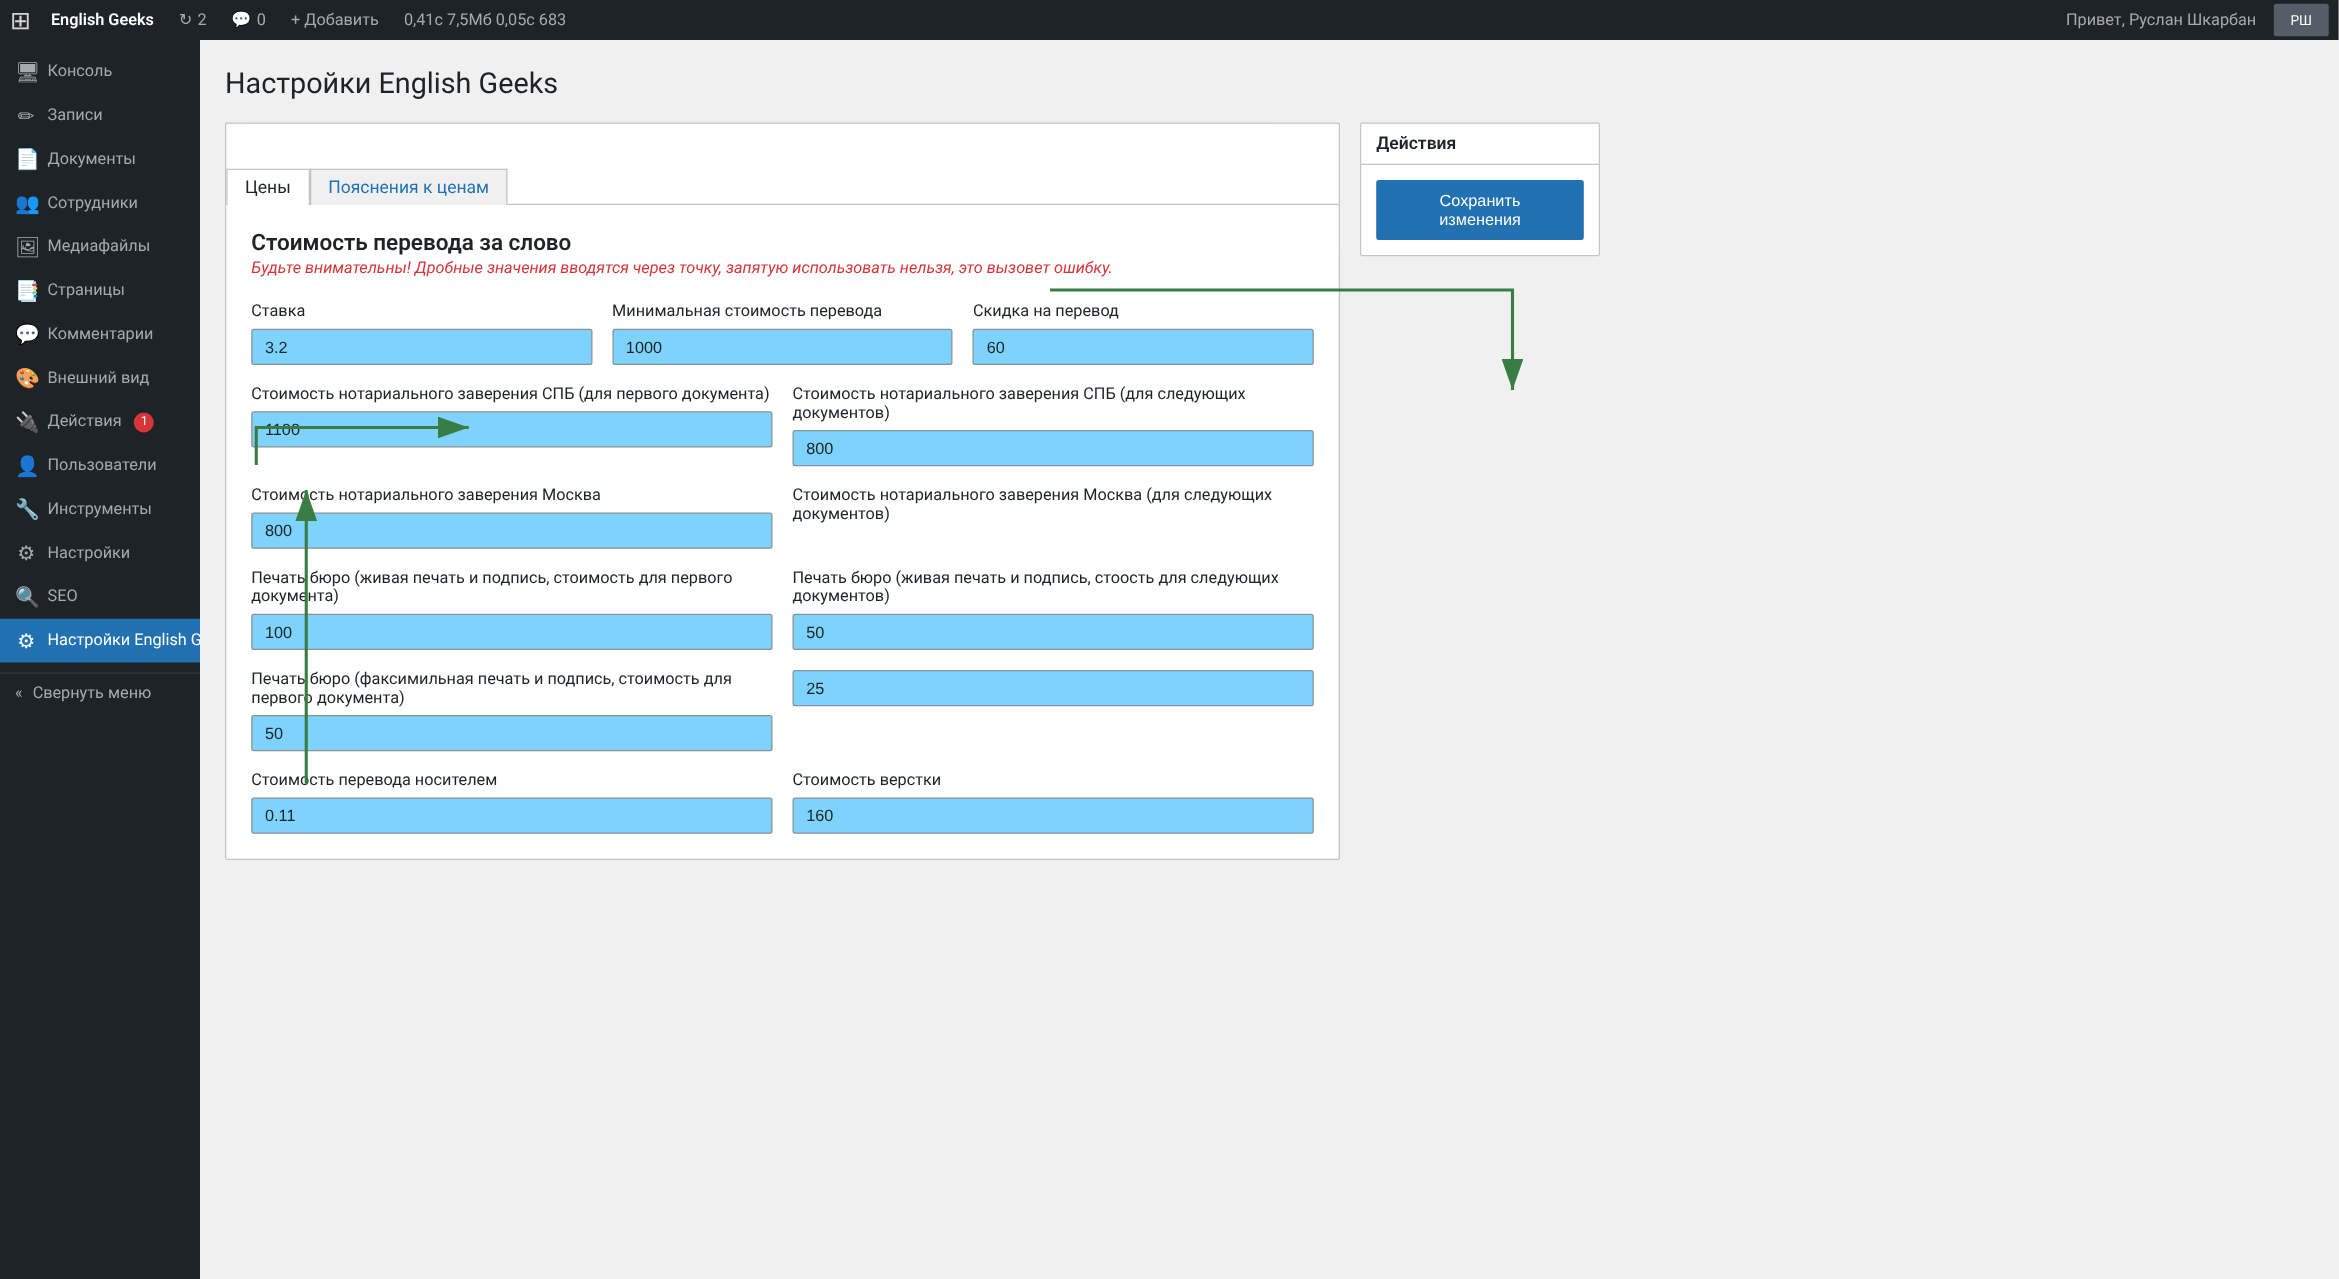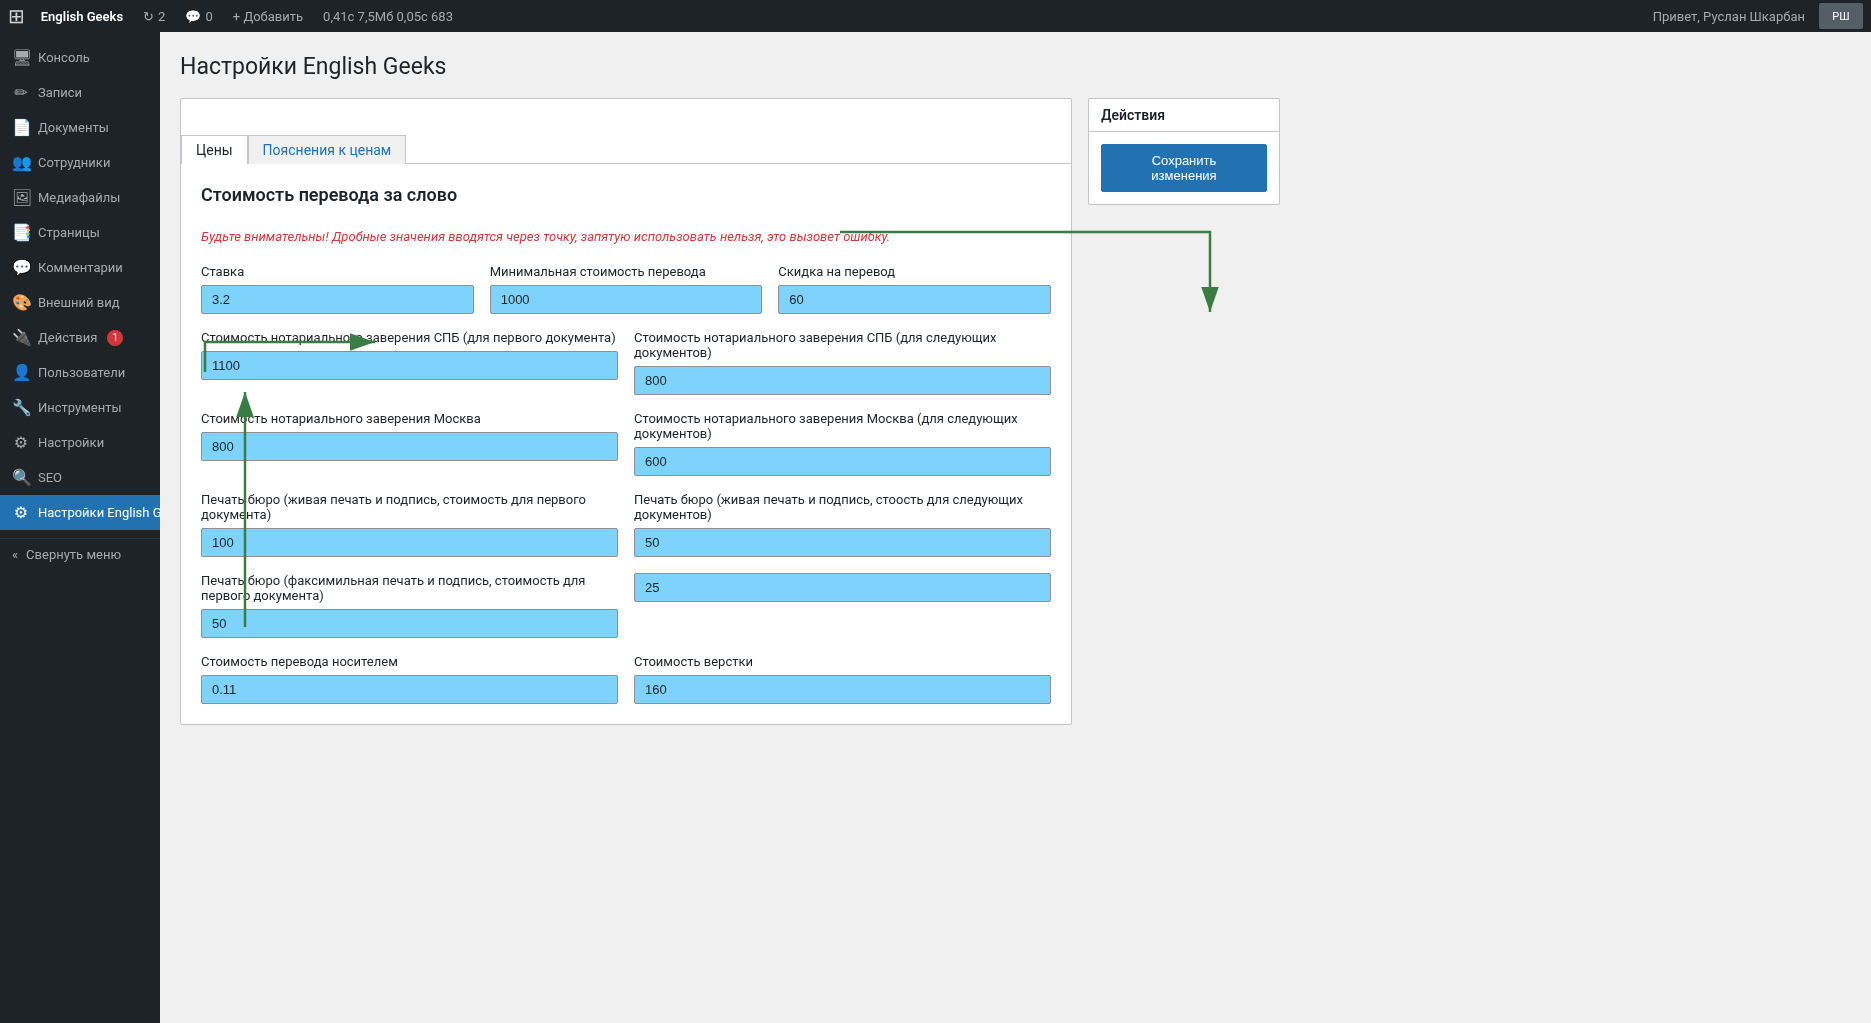--- a/index.html
+++ b/index.html
@@ -130,21 +130,21 @@
       align-items: flex-start;
     }
     .main-postbox { flex: 1; }
     .side-postbox { width: 192px; flex-shrink: 0; }
 
     
     .section-title {
       font-size: 18px;
       font-weight: 600;
       color: #1d2327;
-      margin-bottom: 24px;
+      margin-bottom: 2px;
     }
     .warning-text {
       color: #d63638;
       font-style: italic;
       font-size: 13px;
       margin-bottom: 20px;
     }
 
     
     .form-grid {
@@ -339,21 +339,20 @@
                   </div>
                 </div>
 
                 <div class="form-row">
                   <div class="form-field">
                     <label>Стоимость нотариального заверения Москва</label>
                     <input type="text" value="800" style="">
                   </div>
                   <div class="form-field">
                     <label>Стоимость нотариального заверения Москва (для следующих документов)</label>
-                    <input type="text" value="600" style="">
                   </div>
                 </div>
 
                 <div class="form-row">
                   <div class="form-field">
                     <label>Печать бюро (живая печать и подпись, стоимость для первого документа)</label>
                     <input type="text" value="100" style="">
                   </div>
                   <div class="form-field">
                     <label>Печать бюро (живая печать и подпись, стоость для следующих документов)</label>

